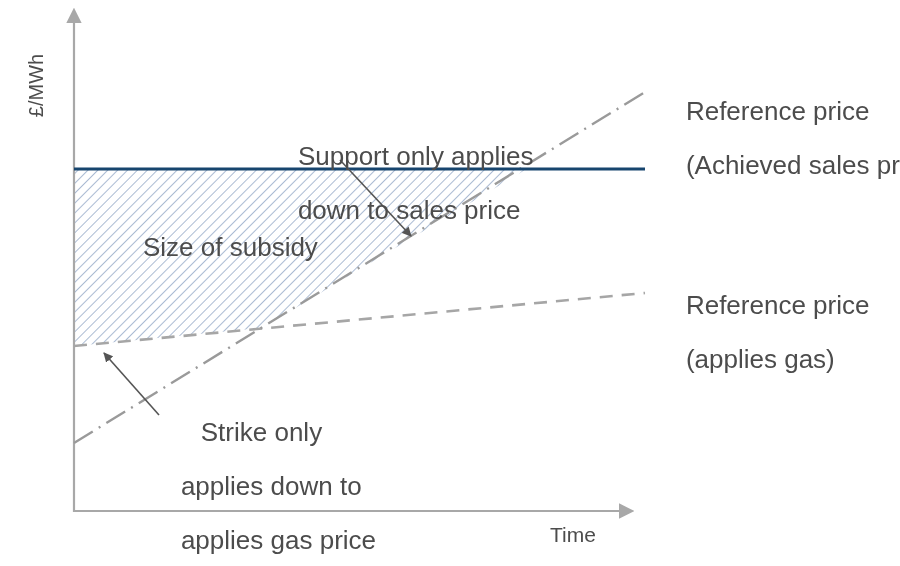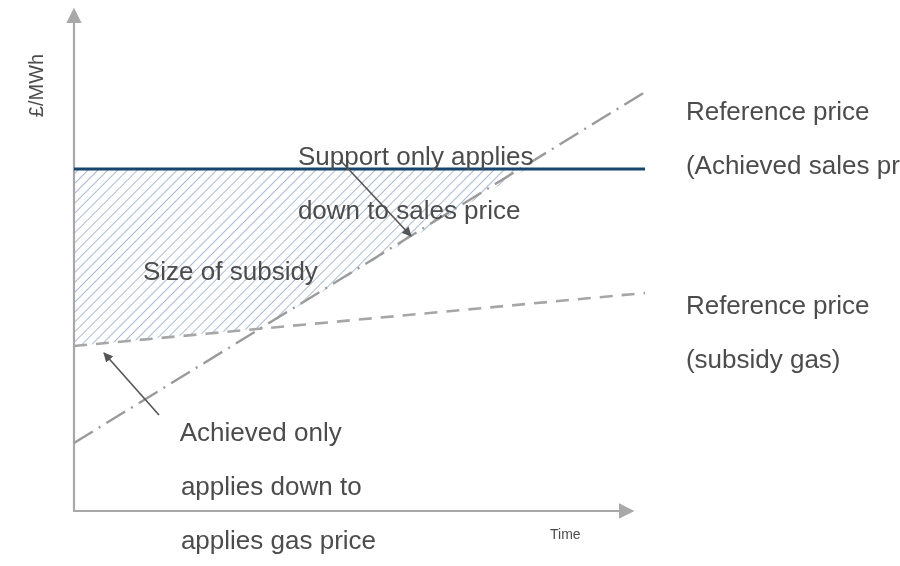--- a/index.html
+++ b/index.html
@@ -42,21 +42,21 @@
     top: 72px;
     width: 120px;
     text-align: center;
     transform: rotate(-90deg);
     transform-origin: center center;
     font-size: 20px;
   }
   #x-axis-label {
     left: 550px;
     top: 521px;
-    font-size: 14px;
+    font-size: 21px;
   }
   #label-ref-sales {
     left: 657px;
     top: 71px;
   }
   #label-strike {
     left: 657px;
     top: 157px;
   }
   #label-ref-gas {
@@ -70,21 +70,20 @@
   }
   #annot-gas {
     left: 152px;
     top: 392px;
     text-align: center;
     width: 190px;
   }
   #label-subsidy {
     left: 143px;
     top: 234px;
-    margin-top: 24px;
   }
 </style>
 </head>
 <body>
 
 <div id="chart-root">
 
   <svg class="chart-svg" viewBox="0 0 900 566">
     <defs>
       <pattern id="hatch" width="7" height="7" patternUnits="userSpaceOnUse" patternTransform="rotate(45)">
@@ -134,29 +133,29 @@
   <div class="txt" id="x-axis-label">Time</div>
 
   <div class="txt" id="label-ref-sales">
     <span>Reference price</span><br>
     <span>(Achieved sales price)</span>
   </div>
 
 
   <div class="txt" id="label-ref-gas">
     <span>Reference price</span><br>
-    <span>(subsidy gas)</span>
+    <span>(applies gas)</span>
   </div>
 
   <div class="txt" id="annot-sales">
     <span>Support only applies</span><br>
     <span>down to sales price</span>
   </div>
 
   <div class="txt" id="annot-gas">
-    <span>Achieved only</span><br>
+    <span>Strike only</span><br>
     <span>applies down to</span><br>
     <span>applies gas price</span>
   </div>
 
   <div class="txt" id="label-subsidy">Size of subsidy</div>
 
 </div>
 
 </body></html>

